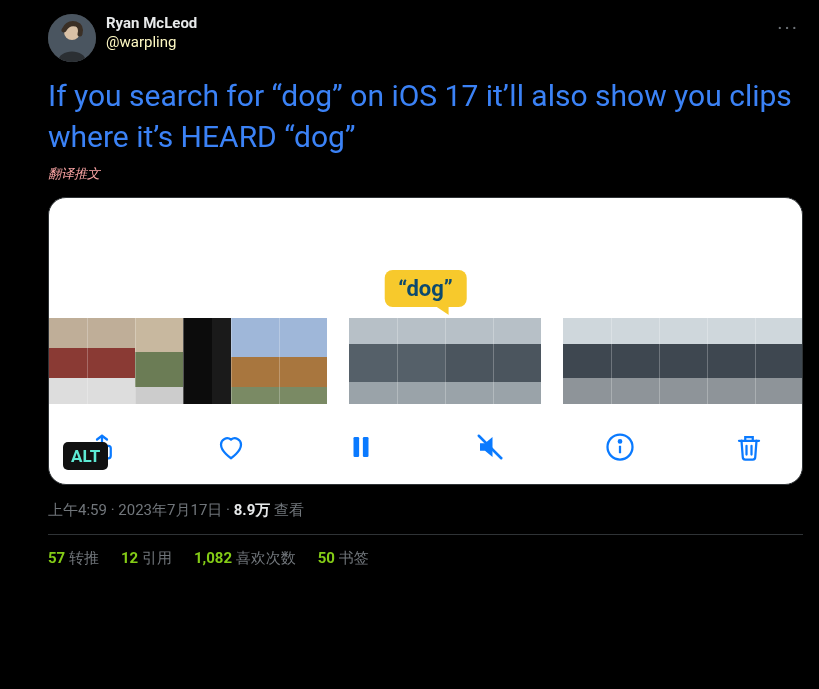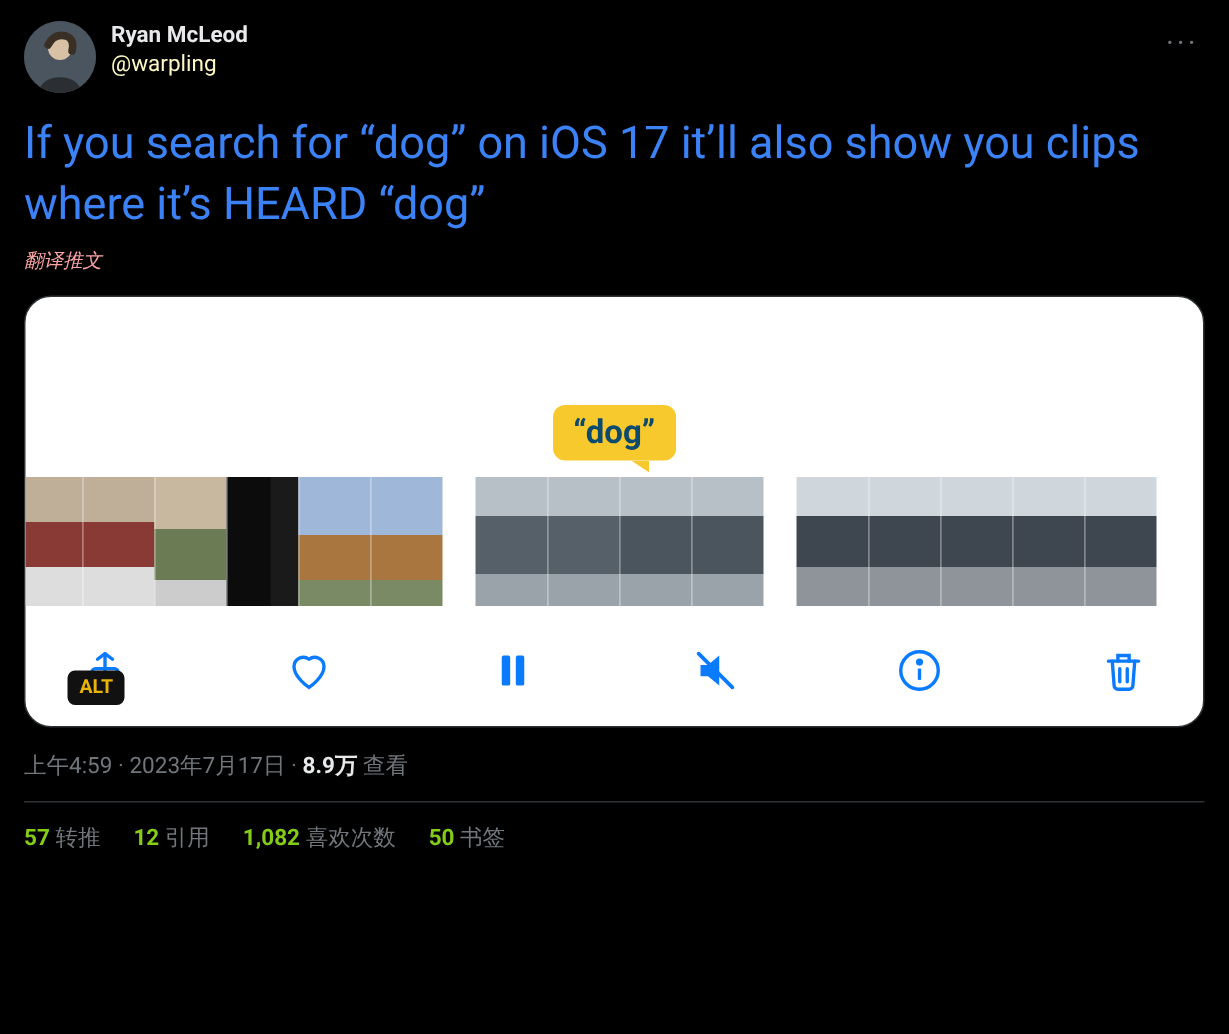--- a/index.html
+++ b/index.html
@@ -6,20 +6,21 @@
   body {
     background: #000;
     font-family: -apple-system, BlinkMacSystemFont, "Segoe UI", Roboto, Helvetica, Arial, sans-serif;
     color: #e7e9ea;
     width: 819px;
     height: 689px;
     overflow: hidden;
   }
   .tweet {
     padding: 14px 16px 0 16px;
+    margin-left: 32px;
   }
   .header {
     display: flex;
     align-items: flex-start;
     gap: 10px;
   }
   .avatar {
     width: 48px;
     height: 48px;
     border-radius: 50%;
@@ -121,26 +122,26 @@
     color: #0a7aff;
     width: 34px;
     height: 34px;
     display: flex;
     align-items: center;
     justify-content: center;
   }
   .tb-btn svg { width: 30px; height: 30px; }
   .alt-badge {
     position: absolute;
-    left: 28px;
+    left: 14px;
     bottom: 14px;
     background: #111;
-    color: #eab308;
+    color: #5eead4;
     font-weight: 700;
-    font-size: 13px;
+    font-size: 17px;
     padding: 4px 8px;
     border-radius: 5px;
   }
   .meta {
     margin-top: 16px;
     color: #71767b;
     font-size: 15px;
   }
   .meta .bold { color: #e7e9ea; font-weight: 700; }
   .divider {

